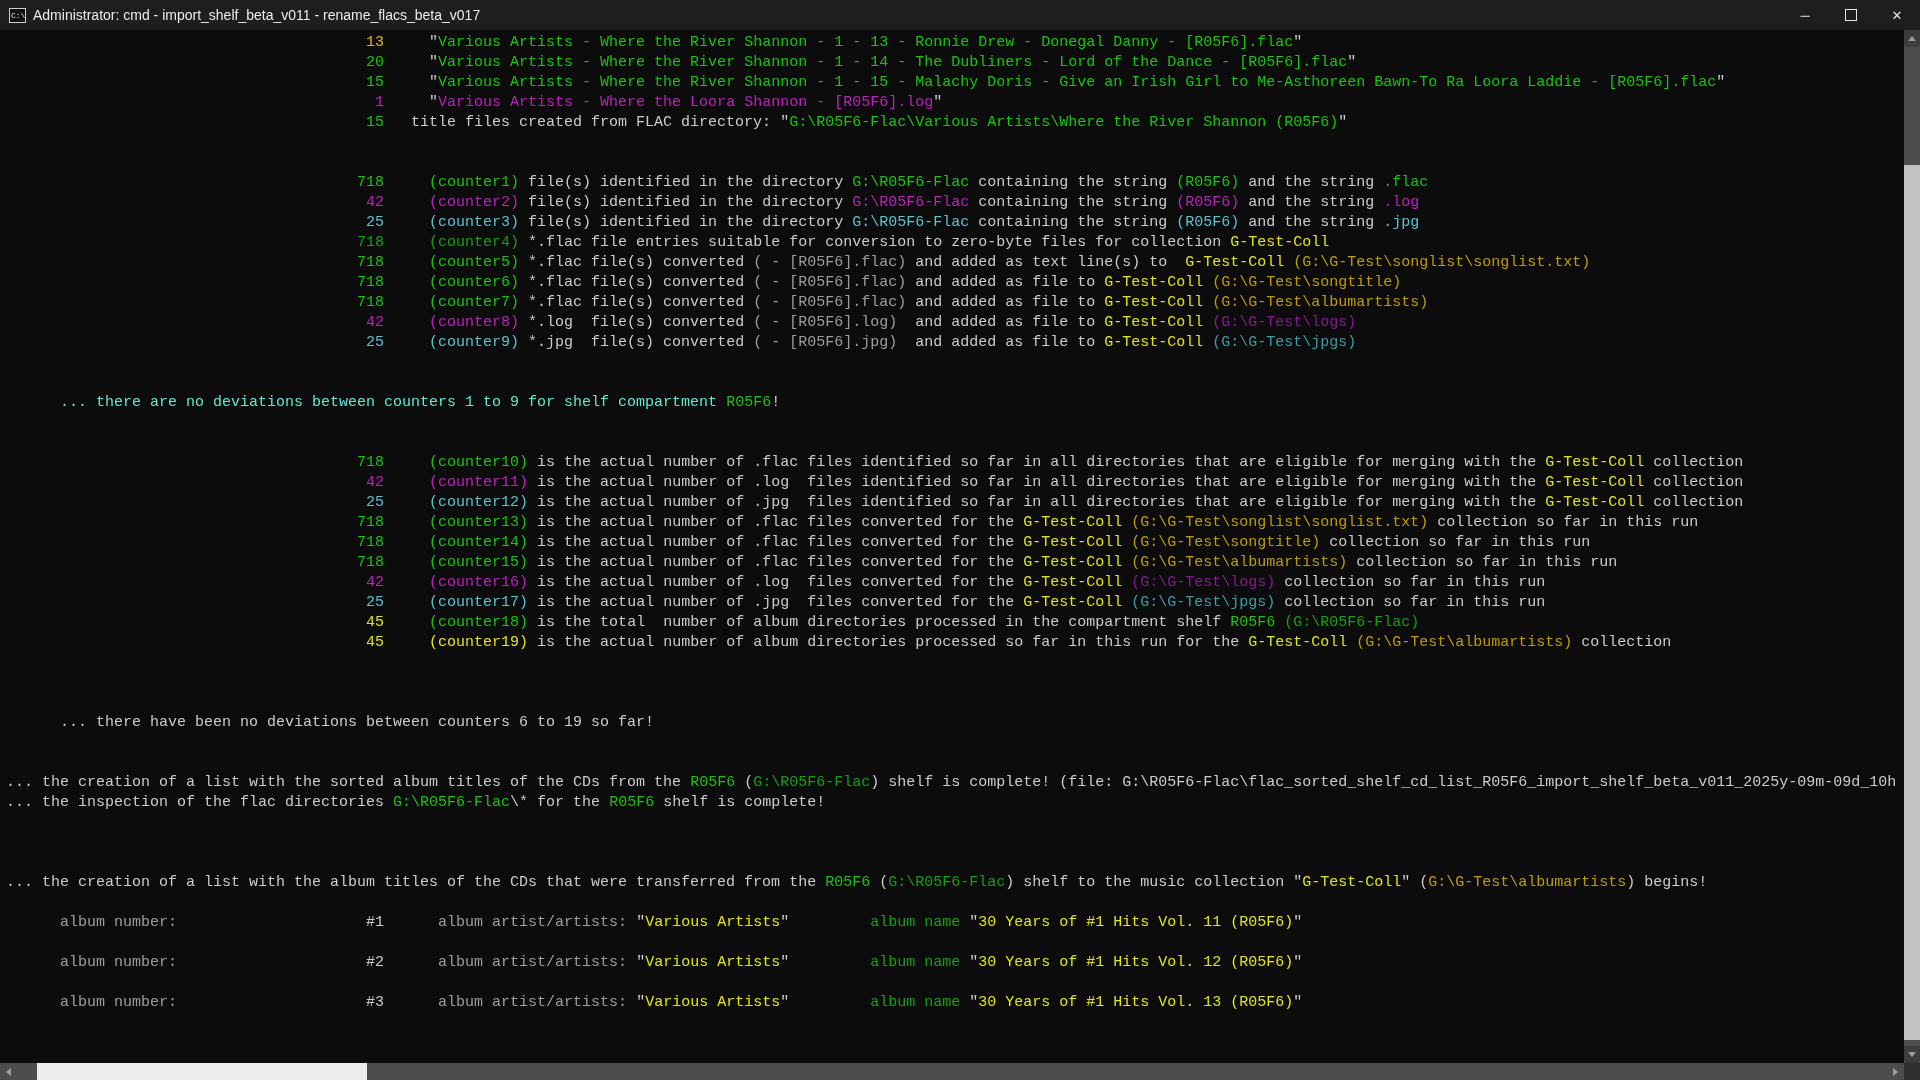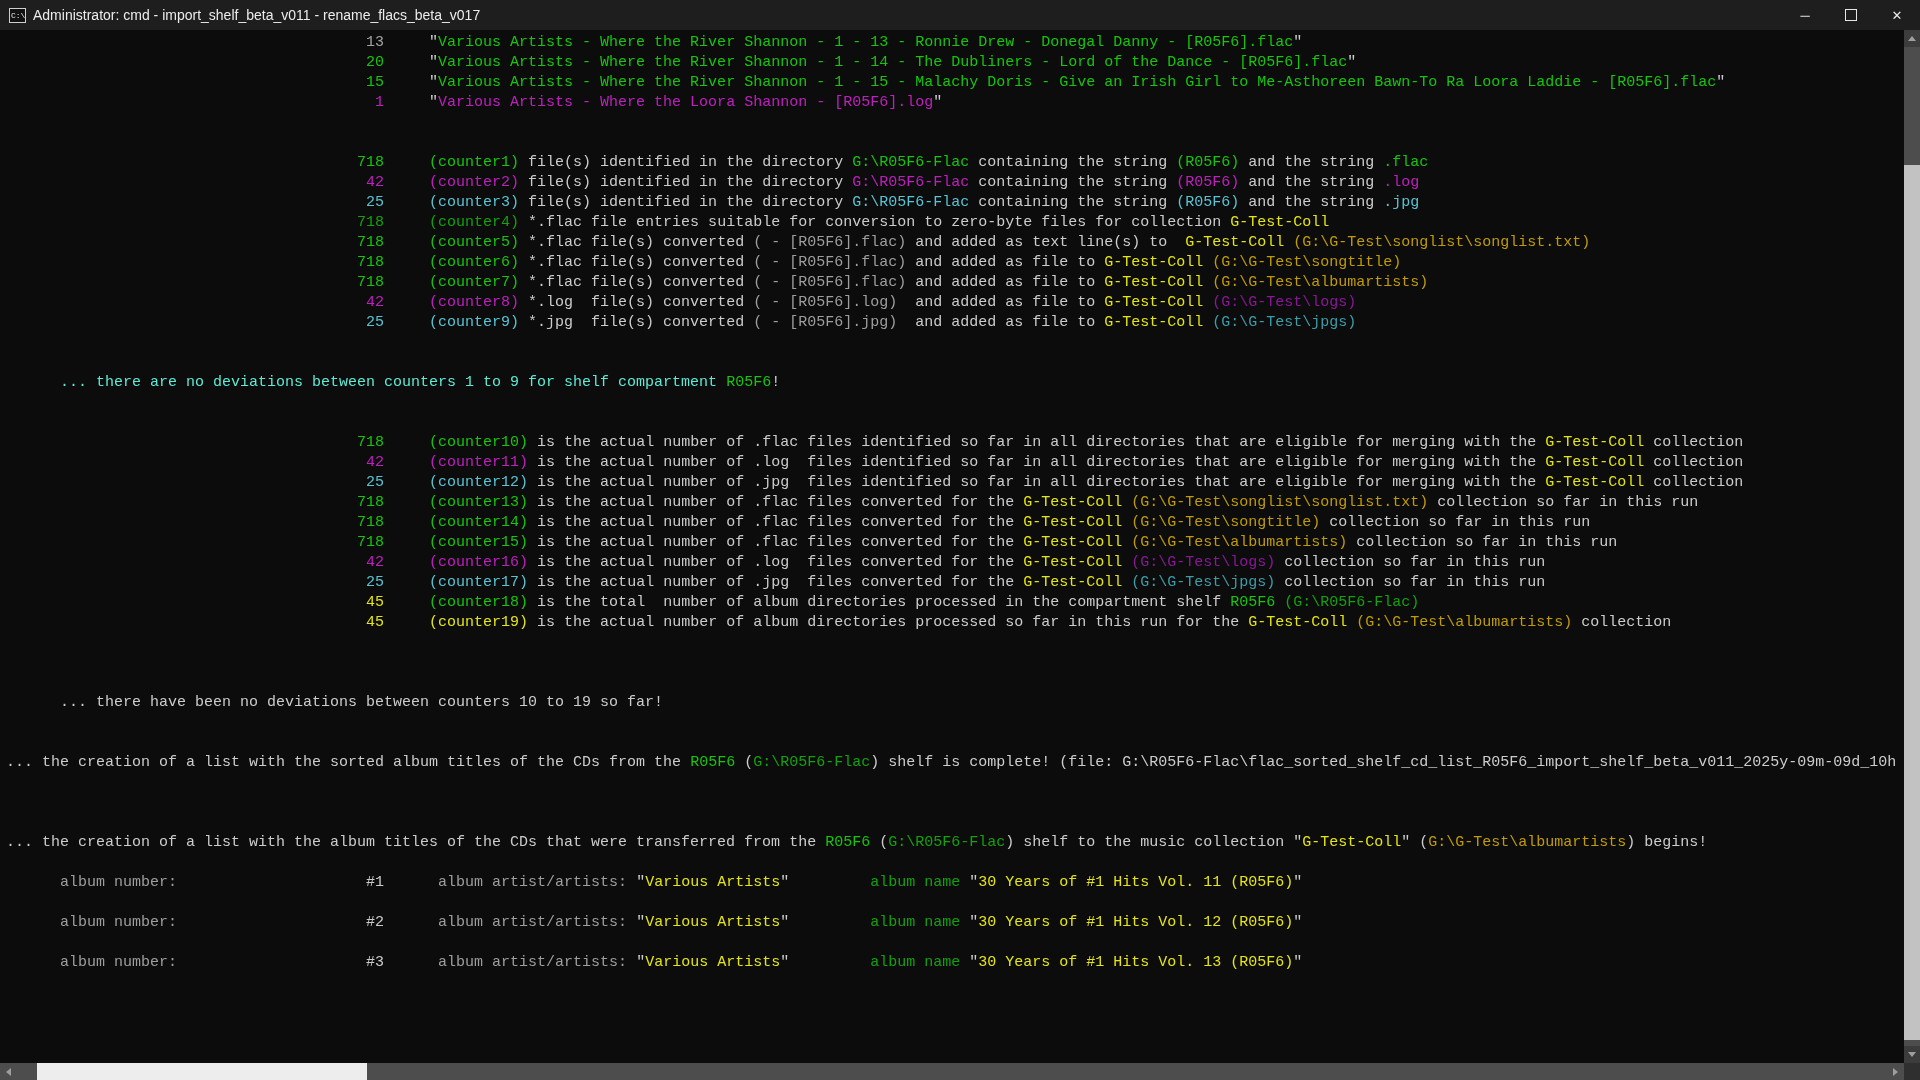--- a/index.html
+++ b/index.html
@@ -60,24 +60,25 @@
       <div class="wbtn">
         <span id="maxglyph"></span>
       </div>
       <div class="wbtn">
         <span>✕</span>
       </div>
     </div>
   </div>
 
   <div id="terminal" style="background: rgb(12, 12, 12);">
-      <div class="line"><span style="color: #a3a3a3;">                                        13</span><span style="color: rgb(204, 204, 204);">     "</span><span style="color: rgb(22, 198, 12);">Various Artists - Where the River Shannon - 1 - 13 - Ronnie Drew - Donegal Danny - [R05F6].flac</span><span style="color: rgb(204, 204, 204);">"</span></div>
+      <div class="line"><span style="color: #eab308;">                                        13</span><span style="color: rgb(204, 204, 204);">     "</span><span style="color: rgb(22, 198, 12);">Various Artists - Where the River Shannon - 1 - 13 - Ronnie Drew - Donegal Danny - [R05F6].flac</span><span style="color: rgb(204, 204, 204);">"</span></div>
       <div class="line"><span style="color: rgb(22, 198, 12);">                                        20</span><span style="color: rgb(204, 204, 204);">     "</span><span style="color: rgb(22, 198, 12);">Various Artists - Where the River Shannon - 1 - 14 - The Dubliners - Lord of the Dance - [R05F6].flac</span><span style="color: rgb(204, 204, 204);">"</span></div>
       <div class="line"><span style="color: rgb(22, 198, 12);">                                        15</span><span style="color: rgb(204, 204, 204);">     "</span><span style="color: rgb(22, 198, 12);">Various Artists - Where the River Shannon - 1 - 15 - Malachy Doris - Give an Irish Girl to Me-Asthoreen Bawn-To Ra Loora Laddie - [R05F6].flac</span><span style="color: rgb(204, 204, 204);">"</span></div>
       <div class="line"><span style="color: rgb(192, 31, 192);">                                         1</span><span style="color: rgb(204, 204, 204);">     "</span><span style="color: rgb(192, 31, 192);">Various Artists - Where the Loora Shannon - [R05F6].log</span><span style="color: rgb(204, 204, 204);">"</span></div>
+      <div class="line"><span style="color: rgb(22, 198, 12);">                                        15</span><span style="color: rgb(204, 204, 204);">   title files created from FLAC directory: "</span><span style="color: rgb(22, 198, 12);">G:\R05F6-Flac\Various Artists\Where the River Shannon (R05F6)</span><span style="color: rgb(204, 204, 204);">"</span></div>
       <div class="line"> </div>
       <div class="line"> </div>
       <div class="line"><span style="color: rgb(22, 198, 12);">                                       718</span><span style="color: rgb(204, 204, 204);">     </span><span style="color: rgb(22, 198, 12);">(counter1)</span><span style="color: rgb(204, 204, 204);"> file(s) identified in the directory </span><span style="color: rgb(22, 198, 12);">G:\R05F6-Flac</span><span style="color: rgb(204, 204, 204);"> containing the string </span><span style="color: rgb(22, 198, 12);">(R05F6)</span><span style="color: rgb(204, 204, 204);"> and the string </span><span style="color: rgb(22, 198, 12);">.flac</span></div>
       <div class="line"><span style="color: rgb(192, 31, 192);">                                        42</span><span style="color: rgb(204, 204, 204);">     </span><span style="color: rgb(192, 31, 192);">(counter2)</span><span style="color: rgb(204, 204, 204);"> file(s) identified in the directory </span><span style="color: rgb(192, 31, 192);">G:\R05F6-Flac</span><span style="color: rgb(204, 204, 204);"> containing the string </span><span style="color: rgb(192, 31, 192);">(R05F6)</span><span style="color: rgb(204, 204, 204);"> and the string </span><span style="color: rgb(192, 31, 192);">.log</span></div>
       <div class="line"><span style="color: rgb(88, 196, 212);">                                        25</span><span style="color: rgb(204, 204, 204);">     </span><span style="color: rgb(88, 196, 212);">(counter3)</span><span style="color: rgb(204, 204, 204);"> file(s) identified in the directory </span><span style="color: rgb(88, 196, 212);">G:\R05F6-Flac</span><span style="color: rgb(204, 204, 204);"> containing the string </span><span style="color: rgb(88, 196, 212);">(R05F6)</span><span style="color: rgb(204, 204, 204);"> and the string </span><span style="color: rgb(88, 196, 212);">.jpg</span></div>
       <div class="line"><span style="color: rgb(19, 161, 14);">                                       718</span><span style="color: rgb(204, 204, 204);">     </span><span style="color: rgb(19, 161, 14);">(counter4)</span><span style="color: rgb(204, 204, 204);"> *.flac file entries suitable for conversion to zero-byte files for collection </span><span style="color: rgb(229, 229, 16);">G-Test-Coll</span></div>
       <div class="line"><span style="color: rgb(22, 198, 12);">                                       718</span><span style="color: rgb(204, 204, 204);">     </span><span style="color: rgb(22, 198, 12);">(counter5)</span><span style="color: rgb(204, 204, 204);"> *.flac file(s) converted </span><span style="color: rgb(158, 158, 158);">( - [R05F6].flac)</span><span style="color: rgb(204, 204, 204);"> and added as text line(s) to  </span><span style="color: rgb(229, 229, 16);">G-Test-Coll</span><span style="color: rgb(204, 204, 204);"> </span><span style="color: rgb(193, 156, 0);">(G:\G-Test\songlist\songlist.txt)</span></div>
       <div class="line"><span style="color: rgb(22, 198, 12);">                                       718</span><span style="color: rgb(204, 204, 204);">     </span><span style="color: rgb(22, 198, 12);">(counter6)</span><span style="color: rgb(204, 204, 204);"> *.flac file(s) converted </span><span style="color: rgb(158, 158, 158);">( - [R05F6].flac)</span><span style="color: rgb(204, 204, 204);"> and added as file to </span><span style="color: rgb(229, 229, 16);">G-Test-Coll</span><span style="color: rgb(204, 204, 204);"> </span><span style="color: rgb(193, 156, 0);">(G:\G-Test\songtitle)</span></div>
       <div class="line"><span style="color: rgb(22, 198, 12);">                                       718</span><span style="color: rgb(204, 204, 204);">     </span><span style="color: rgb(22, 198, 12);">(counter7)</span><span style="color: rgb(204, 204, 204);"> *.flac file(s) converted </span><span style="color: rgb(158, 158, 158);">( - [R05F6].flac)</span><span style="color: rgb(204, 204, 204);"> and added as file to </span><span style="color: rgb(229, 229, 16);">G-Test-Coll</span><span style="color: rgb(204, 204, 204);"> </span><span style="color: rgb(193, 156, 0);">(G:\G-Test\albumartists)</span></div>
       <div class="line"><span style="color: rgb(192, 31, 192);">                                        42</span><span style="color: rgb(204, 204, 204);">     </span><span style="color: rgb(192, 31, 192);">(counter8)</span><span style="color: rgb(204, 204, 204);"> *.log  file(s) converted </span><span style="color: rgb(158, 158, 158);">( - [R05F6].log)</span><span style="color: rgb(204, 204, 204);">  and added as file to </span><span style="color: rgb(229, 229, 16);">G-Test-Coll</span><span style="color: rgb(204, 204, 204);"> </span><span style="color: rgb(139, 23, 152);">(G:\G-Test\logs)</span></div>
@@ -93,24 +94,25 @@
       <div class="line"><span style="color: rgb(22, 198, 12);">                                       718</span><span style="color: rgb(204, 204, 204);">     </span><span style="color: rgb(22, 198, 12);">(counter13)</span><span style="color: rgb(204, 204, 204);"> is the actual number of .flac files converted for the </span><span style="color: rgb(229, 229, 16);">G-Test-Coll</span><span style="color: rgb(204, 204, 204);"> </span><span style="color: rgb(193, 156, 0);">(G:\G-Test\songlist\songlist.txt)</span><span style="color: rgb(204, 204, 204);"> collection so far in this run</span></div>
       <div class="line"><span style="color: rgb(22, 198, 12);">                                       718</span><span style="color: rgb(204, 204, 204);">     </span><span style="color: rgb(22, 198, 12);">(counter14)</span><span style="color: rgb(204, 204, 204);"> is the actual number of .flac files converted for the </span><span style="color: rgb(229, 229, 16);">G-Test-Coll</span><span style="color: rgb(204, 204, 204);"> </span><span style="color: rgb(193, 156, 0);">(G:\G-Test\songtitle)</span><span style="color: rgb(204, 204, 204);"> collection so far in this run</span></div>
       <div class="line"><span style="color: rgb(22, 198, 12);">                                       718</span><span style="color: rgb(204, 204, 204);">     </span><span style="color: rgb(22, 198, 12);">(counter15)</span><span style="color: rgb(204, 204, 204);"> is the actual number of .flac files converted for the </span><span style="color: rgb(229, 229, 16);">G-Test-Coll</span><span style="color: rgb(204, 204, 204);"> </span><span style="color: rgb(193, 156, 0);">(G:\G-Test\albumartists)</span><span style="color: rgb(204, 204, 204);"> collection so far in this run</span></div>
       <div class="line"><span style="color: rgb(192, 31, 192);">                                        42</span><span style="color: rgb(204, 204, 204);">     </span><span style="color: rgb(192, 31, 192);">(counter16)</span><span style="color: rgb(204, 204, 204);"> is the actual number of .log  files converted for the </span><span style="color: rgb(229, 229, 16);">G-Test-Coll</span><span style="color: rgb(204, 204, 204);"> </span><span style="color: rgb(139, 23, 152);">(G:\G-Test\logs)</span><span style="color: rgb(204, 204, 204);"> collection so far in this run</span></div>
       <div class="line"><span style="color: rgb(88, 196, 212);">                                        25</span><span style="color: rgb(204, 204, 204);">     </span><span style="color: rgb(88, 196, 212);">(counter17)</span><span style="color: rgb(204, 204, 204);"> is the actual number of .jpg  files converted for the </span><span style="color: rgb(229, 229, 16);">G-Test-Coll</span><span style="color: rgb(204, 204, 204);"> </span><span style="color: rgb(59, 158, 168);">(G:\G-Test\jpgs)</span><span style="color: rgb(204, 204, 204);"> collection so far in this run</span></div>
       <div class="line"><span style="color: rgb(229, 229, 16);">                                        45</span><span style="color: rgb(204, 204, 204);">     </span><span style="color: rgb(22, 198, 12);">(counter18)</span><span style="color: rgb(204, 204, 204);"> is the total  number of album directories processed in the compartment shelf </span><span style="color: rgb(22, 198, 12);">R05F6</span><span style="color: rgb(204, 204, 204);"> </span><span style="color: rgb(19, 161, 14);">(G:\R05F6-Flac)</span></div>
       <div class="line"><span style="color: rgb(229, 229, 16);">                                        45</span><span style="color: rgb(204, 204, 204);">     </span><span style="color: rgb(229, 229, 16);">(counter19)</span><span style="color: rgb(204, 204, 204);"> is the actual number of album directories processed so far in this run for the </span><span style="color: rgb(229, 229, 16);">G-Test-Coll</span><span style="color: rgb(204, 204, 204);"> </span><span style="color: rgb(193, 156, 0);">(G:\G-Test\albumartists)</span><span style="color: rgb(204, 204, 204);"> collection</span></div>
       <div class="line"> </div>
       <div class="line"> </div>
       <div class="line"> </div>
-      <div class="line"><span style="color: rgb(204, 204, 204);">      ... there have been no deviations between counters 10 to 19 so far!</span></div>
+      <div class="line"><span style="color: rgb(204, 204, 204);">      ... there have been no deviations between counters 6 to 19 so far!</span></div>
       <div class="line"> </div>
       <div class="line"> </div>
       <div class="line"><span style="color: rgb(204, 204, 204);">... the creation of a list with the sorted album titles of the CDs from the </span><span style="color: rgb(22, 198, 12);">R05F6</span><span style="color: rgb(204, 204, 204);"> (</span><span style="color: rgb(19, 161, 14);">G:\R05F6-Flac</span><span style="color: rgb(204, 204, 204);">) shelf is complete! (file: G:\R05F6-Flac\flac_sorted_shelf_cd_list_R05F6_import_shelf_beta_v011_2025y-09m-09d_10h</span></div>
+      <div class="line"><span style="color: rgb(204, 204, 204);">... the inspection of the flac directories </span><span style="color: rgb(22, 198, 12);">G:\R05F6-Flac</span><span style="color: rgb(204, 204, 204);">\* for the </span><span style="color: rgb(22, 198, 12);">R05F6</span><span style="color: rgb(204, 204, 204);"> shelf is complete!</span></div>
       <div class="line"> </div>
       <div class="line"> </div>
       <div class="line"> </div>
       <div class="line"><span style="color: rgb(204, 204, 204);">... the creation of a list with the album titles of the CDs that were transferred from the </span><span style="color: rgb(22, 198, 12);">R05F6</span><span style="color: rgb(204, 204, 204);"> (</span><span style="color: rgb(19, 161, 14);">G:\R05F6-Flac</span><span style="color: rgb(204, 204, 204);">) shelf to the music collection "</span><span style="color: rgb(229, 229, 16);">G-Test-Coll</span><span style="color: rgb(204, 204, 204);">" (</span><span style="color: rgb(193, 156, 0);">G:\G-Test\albumartists</span><span style="color: rgb(204, 204, 204);">) begins!</span></div>
       <div class="line"> </div>
       <div class="line"><span style="color: rgb(158, 158, 158);">      album number:</span><span style="color: rgb(204, 204, 204);">                     </span><span style="color: rgb(204, 204, 204);">#1</span><span style="color: rgb(204, 204, 204);">      </span><span style="color: rgb(158, 158, 158);">album artist/artists:</span><span style="color: rgb(204, 204, 204);"> "</span><span style="color: rgb(229, 229, 16);">Various Artists</span><span style="color: rgb(204, 204, 204);">"</span><span style="color: rgb(204, 204, 204);">         </span><span style="color: rgb(19, 161, 14);">album name</span><span style="color: rgb(204, 204, 204);"> "</span><span style="color: rgb(229, 229, 16);">30 Years of #1 Hits Vol. 11 (R05F6)</span><span style="color: rgb(204, 204, 204);">"</span></div>
       <div class="line"> </div>
       <div class="line"><span style="color: rgb(158, 158, 158);">      album number:</span><span style="color: rgb(204, 204, 204);">                     </span><span style="color: rgb(204, 204, 204);">#2</span><span style="color: rgb(204, 204, 204);">      </span><span style="color: rgb(158, 158, 158);">album artist/artists:</span><span style="color: rgb(204, 204, 204);"> "</span><span style="color: rgb(229, 229, 16);">Various Artists</span><span style="color: rgb(204, 204, 204);">"</span><span style="color: rgb(204, 204, 204);">         </span><span style="color: rgb(19, 161, 14);">album name</span><span style="color: rgb(204, 204, 204);"> "</span><span style="color: rgb(229, 229, 16);">30 Years of #1 Hits Vol. 12 (R05F6)</span><span style="color: rgb(204, 204, 204);">"</span></div>
       <div class="line"> </div>
       <div class="line"><span style="color: rgb(158, 158, 158);">      album number:</span><span style="color: rgb(204, 204, 204);">                     </span><span style="color: rgb(204, 204, 204);">#3</span><span style="color: rgb(204, 204, 204);">      </span><span style="color: rgb(158, 158, 158);">album artist/artists:</span><span style="color: rgb(204, 204, 204);"> "</span><span style="color: rgb(229, 229, 16);">Various Artists</span><span style="color: rgb(204, 204, 204);">"</span><span style="color: rgb(204, 204, 204);">         </span><span style="color: rgb(19, 161, 14);">album name</span><span style="color: rgb(204, 204, 204);"> "</span><span style="color: rgb(229, 229, 16);">30 Years of #1 Hits Vol. 13 (R05F6)</span><span style="color: rgb(204, 204, 204);">"</span></div>

